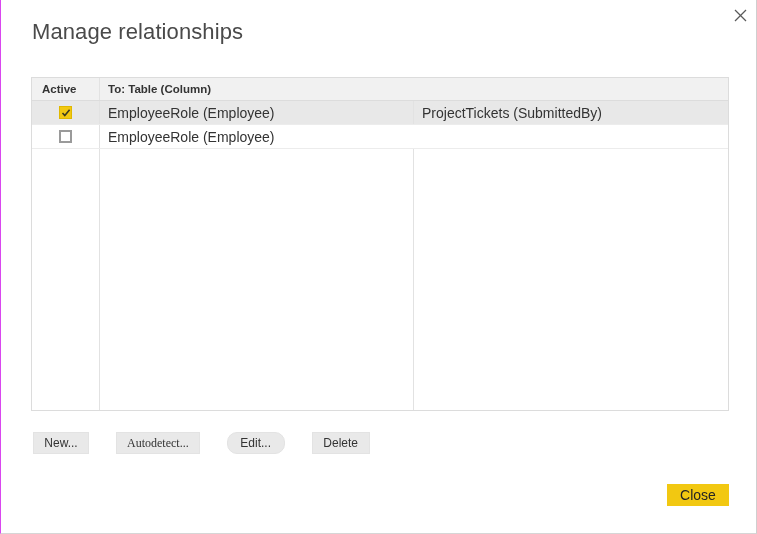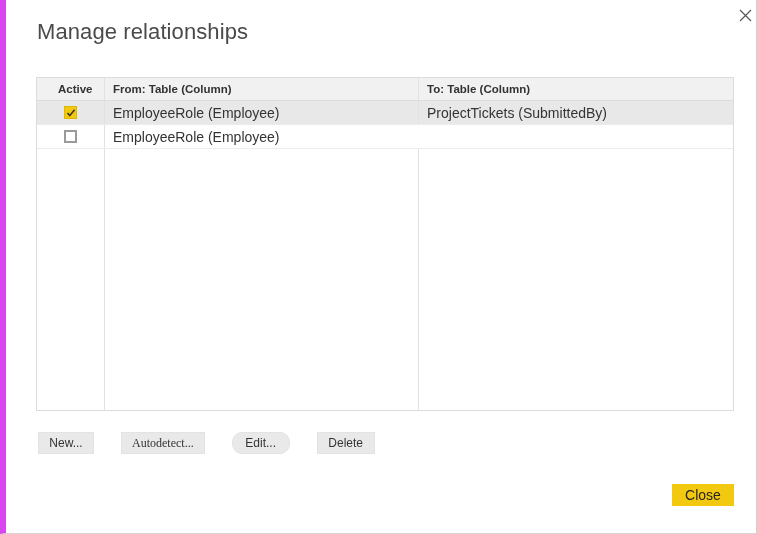--- a/index.html
+++ b/index.html
@@ -13,21 +13,21 @@
     font-family: "Liberation Sans", sans-serif;
     overflow: hidden;
   }
 
   #dialog {
     position: relative;
     width: 757px;
     height: 534px;
     background: #ffffff;
     box-sizing: border-box;
-    border-left: 6px solid #d946ef;
+    border-left: 1px solid #d946ef;
     border-right: 1px solid #cfcfcf;
     border-bottom: 1px solid #d6d6d6;
   }
 
   
   #close-x {
     position: absolute;
     top: 0px;
     left: 723px;
     width: 32px;
@@ -93,21 +93,21 @@
   .cell {
     box-sizing: border-box;
     display: flex;
     align-items: center;
     overflow: hidden;
     white-space: nowrap;
   }
   .col-active {
     width: 68px;
     flex: 0 0 68px;
-    padding-left: 21px;
+    padding-left: 10px;
     border-right: 1px solid #e2e2e2;
   }
   #grid-header .col-active { border-right: 1px solid #e2e2e2; }
   .col-from {
     width: 314px;
     flex: 0 0 314px;
     padding-left: 8px;
     border-right: 1px solid #e2e2e2;
   }
   .col-to {
@@ -214,21 +214,20 @@
     </svg>
   </div>
 
   <div id="title">Manage relationships</div>
 
   <div id="grid">
     <div id="grid-body">
 
       <div class="grid-row" id="grid-header">
         <div class="cell col-active">Active</div>
-        <div class="cell col-from">From: Table (Column)</div>
         <div class="cell col-to">To: Table (Column)</div>
       </div>
 
       <div class="grid-row data-row selected">
         <div class="cell col-active cellbox">
           <span class="cbx checked">
             <svg width="10" height="10" viewBox="0 0 10 10" aria-hidden="true">
               <polyline points="1.5,5 3.8,7.6 8.6,1.8" fill="none" stroke="#3b3b20" stroke-width="1.6"></polyline>
             </svg>
           </span>

